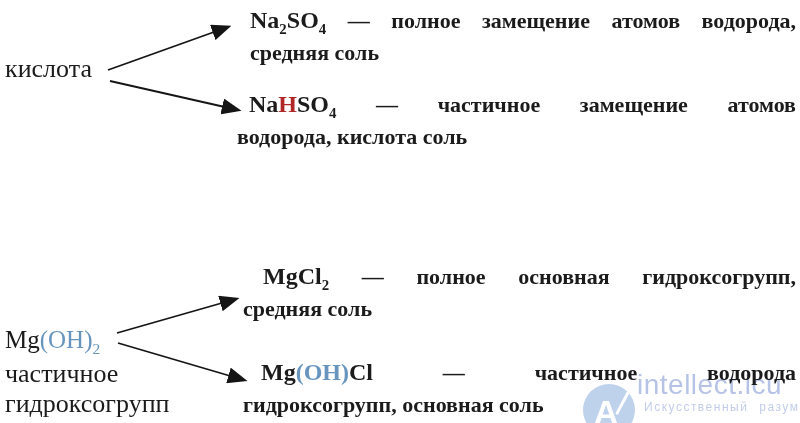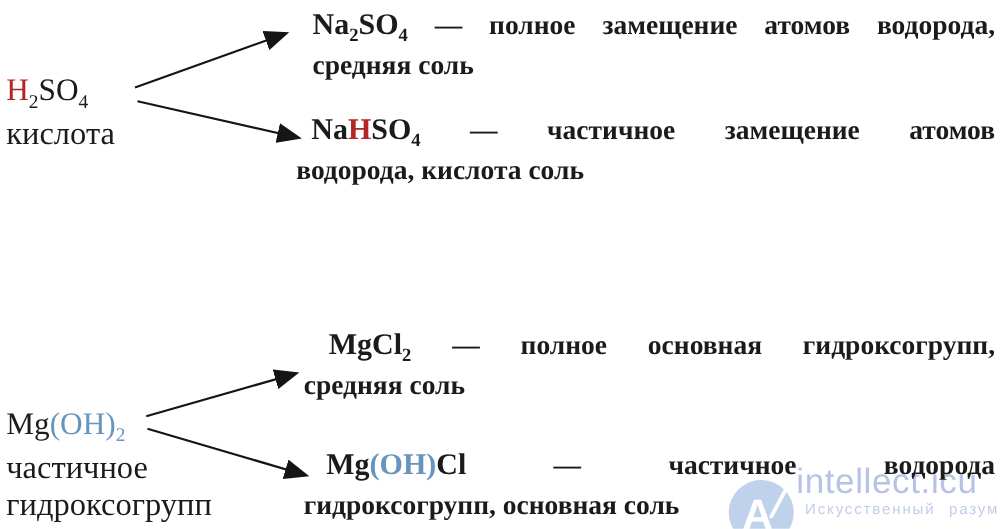--- a/index.html
+++ b/index.html
@@ -62,21 +62,20 @@
     font-size:12px;letter-spacing:1.5px;word-spacing:6px;
     z-index:0;
   }
   .content{z-index:1;}
   svg.arrows{position:absolute;left:0;top:0;z-index:1;}
 </style>
 </head>
 <body>
 
 <div class="abs content" style="left:5px;top:54px;width:230px;">
-  <div class="formula-big"><span class="red">H</span><sub>2</sub><span>SO</span><sub>4</sub></div>
   <div class="label-line">кислота</div>
 </div>
 
 <div class="abs content" style="left:250px;top:4px;width:546px;">
   <div class="line just"><span class="formula"><span>Na</span><sub>2</sub><span>SO</span><sub>4</sub></span> <span>—</span> <span>полное замещение атомов водорода,</span></div>
   <div class="line">средняя соль</div>
 </div>
 
 <div class="abs content" style="left:237px;top:88px;width:559px;">
   <div class="line just" style="padding-left:12px;"><span class="formula"><span>Na</span><span class="red">H</span><span>SO</span><sub>4</sub></span> <span>—</span> <span>частичное замещение атомов</span></div>

